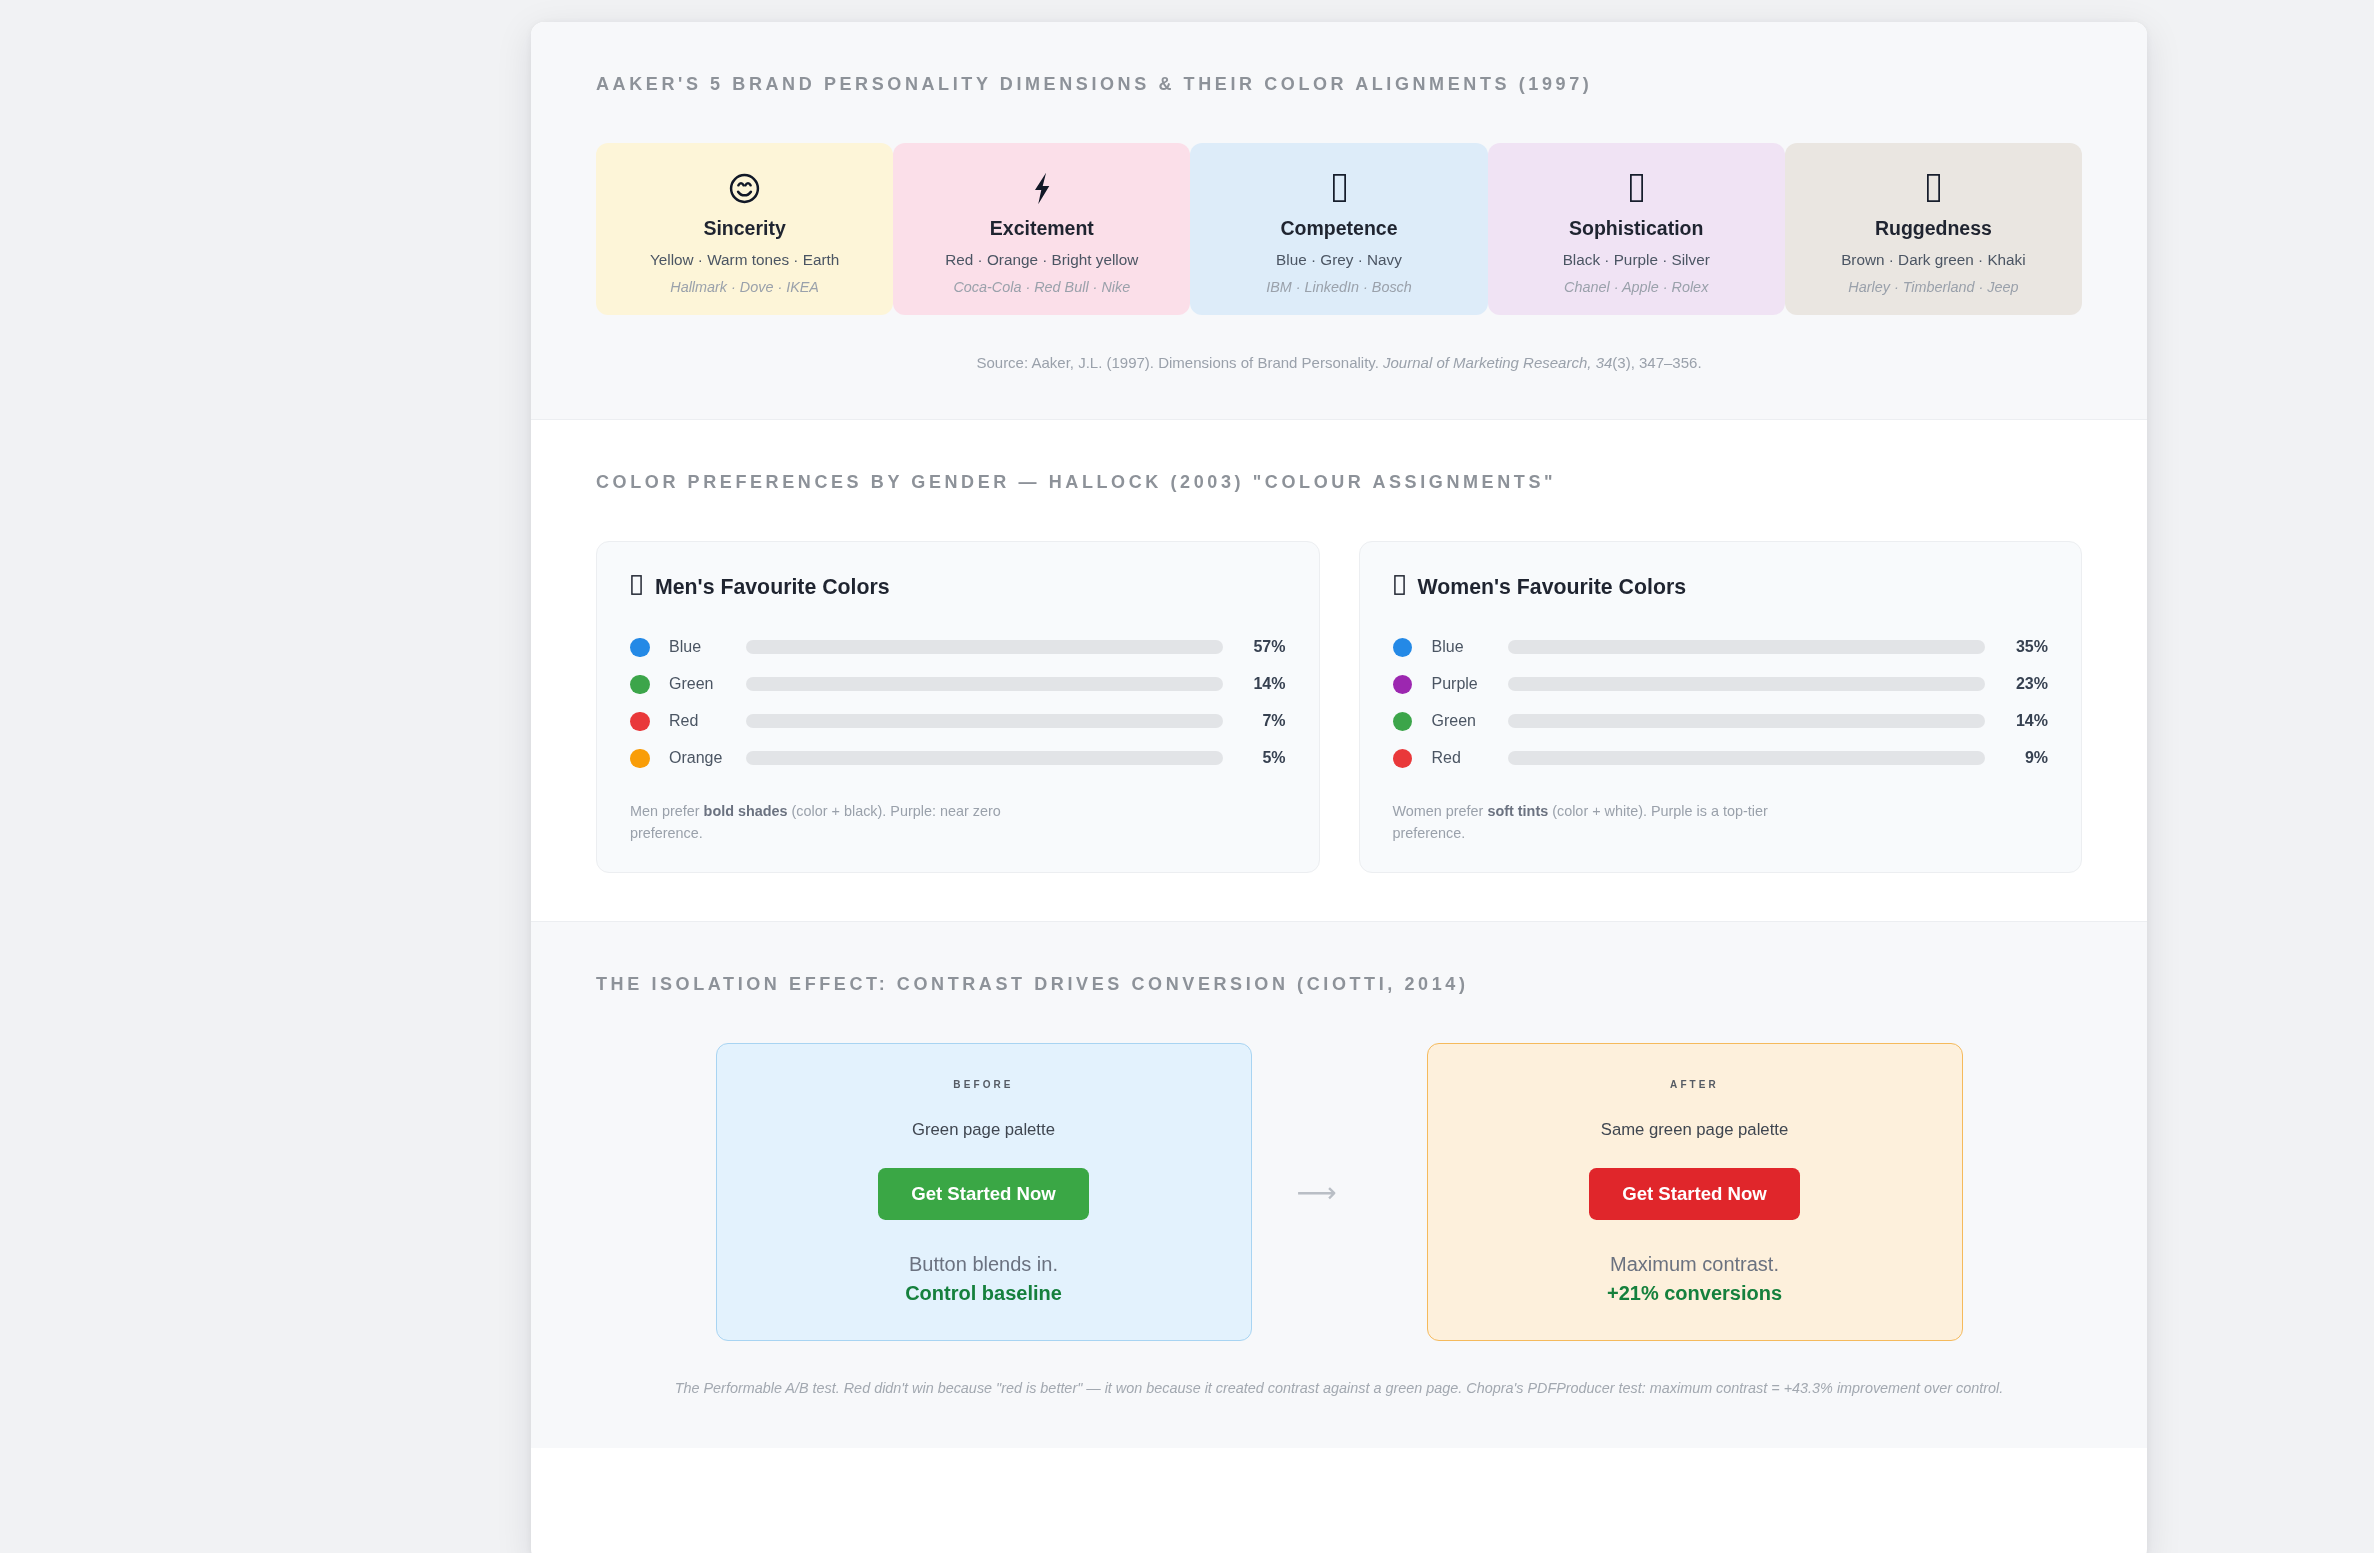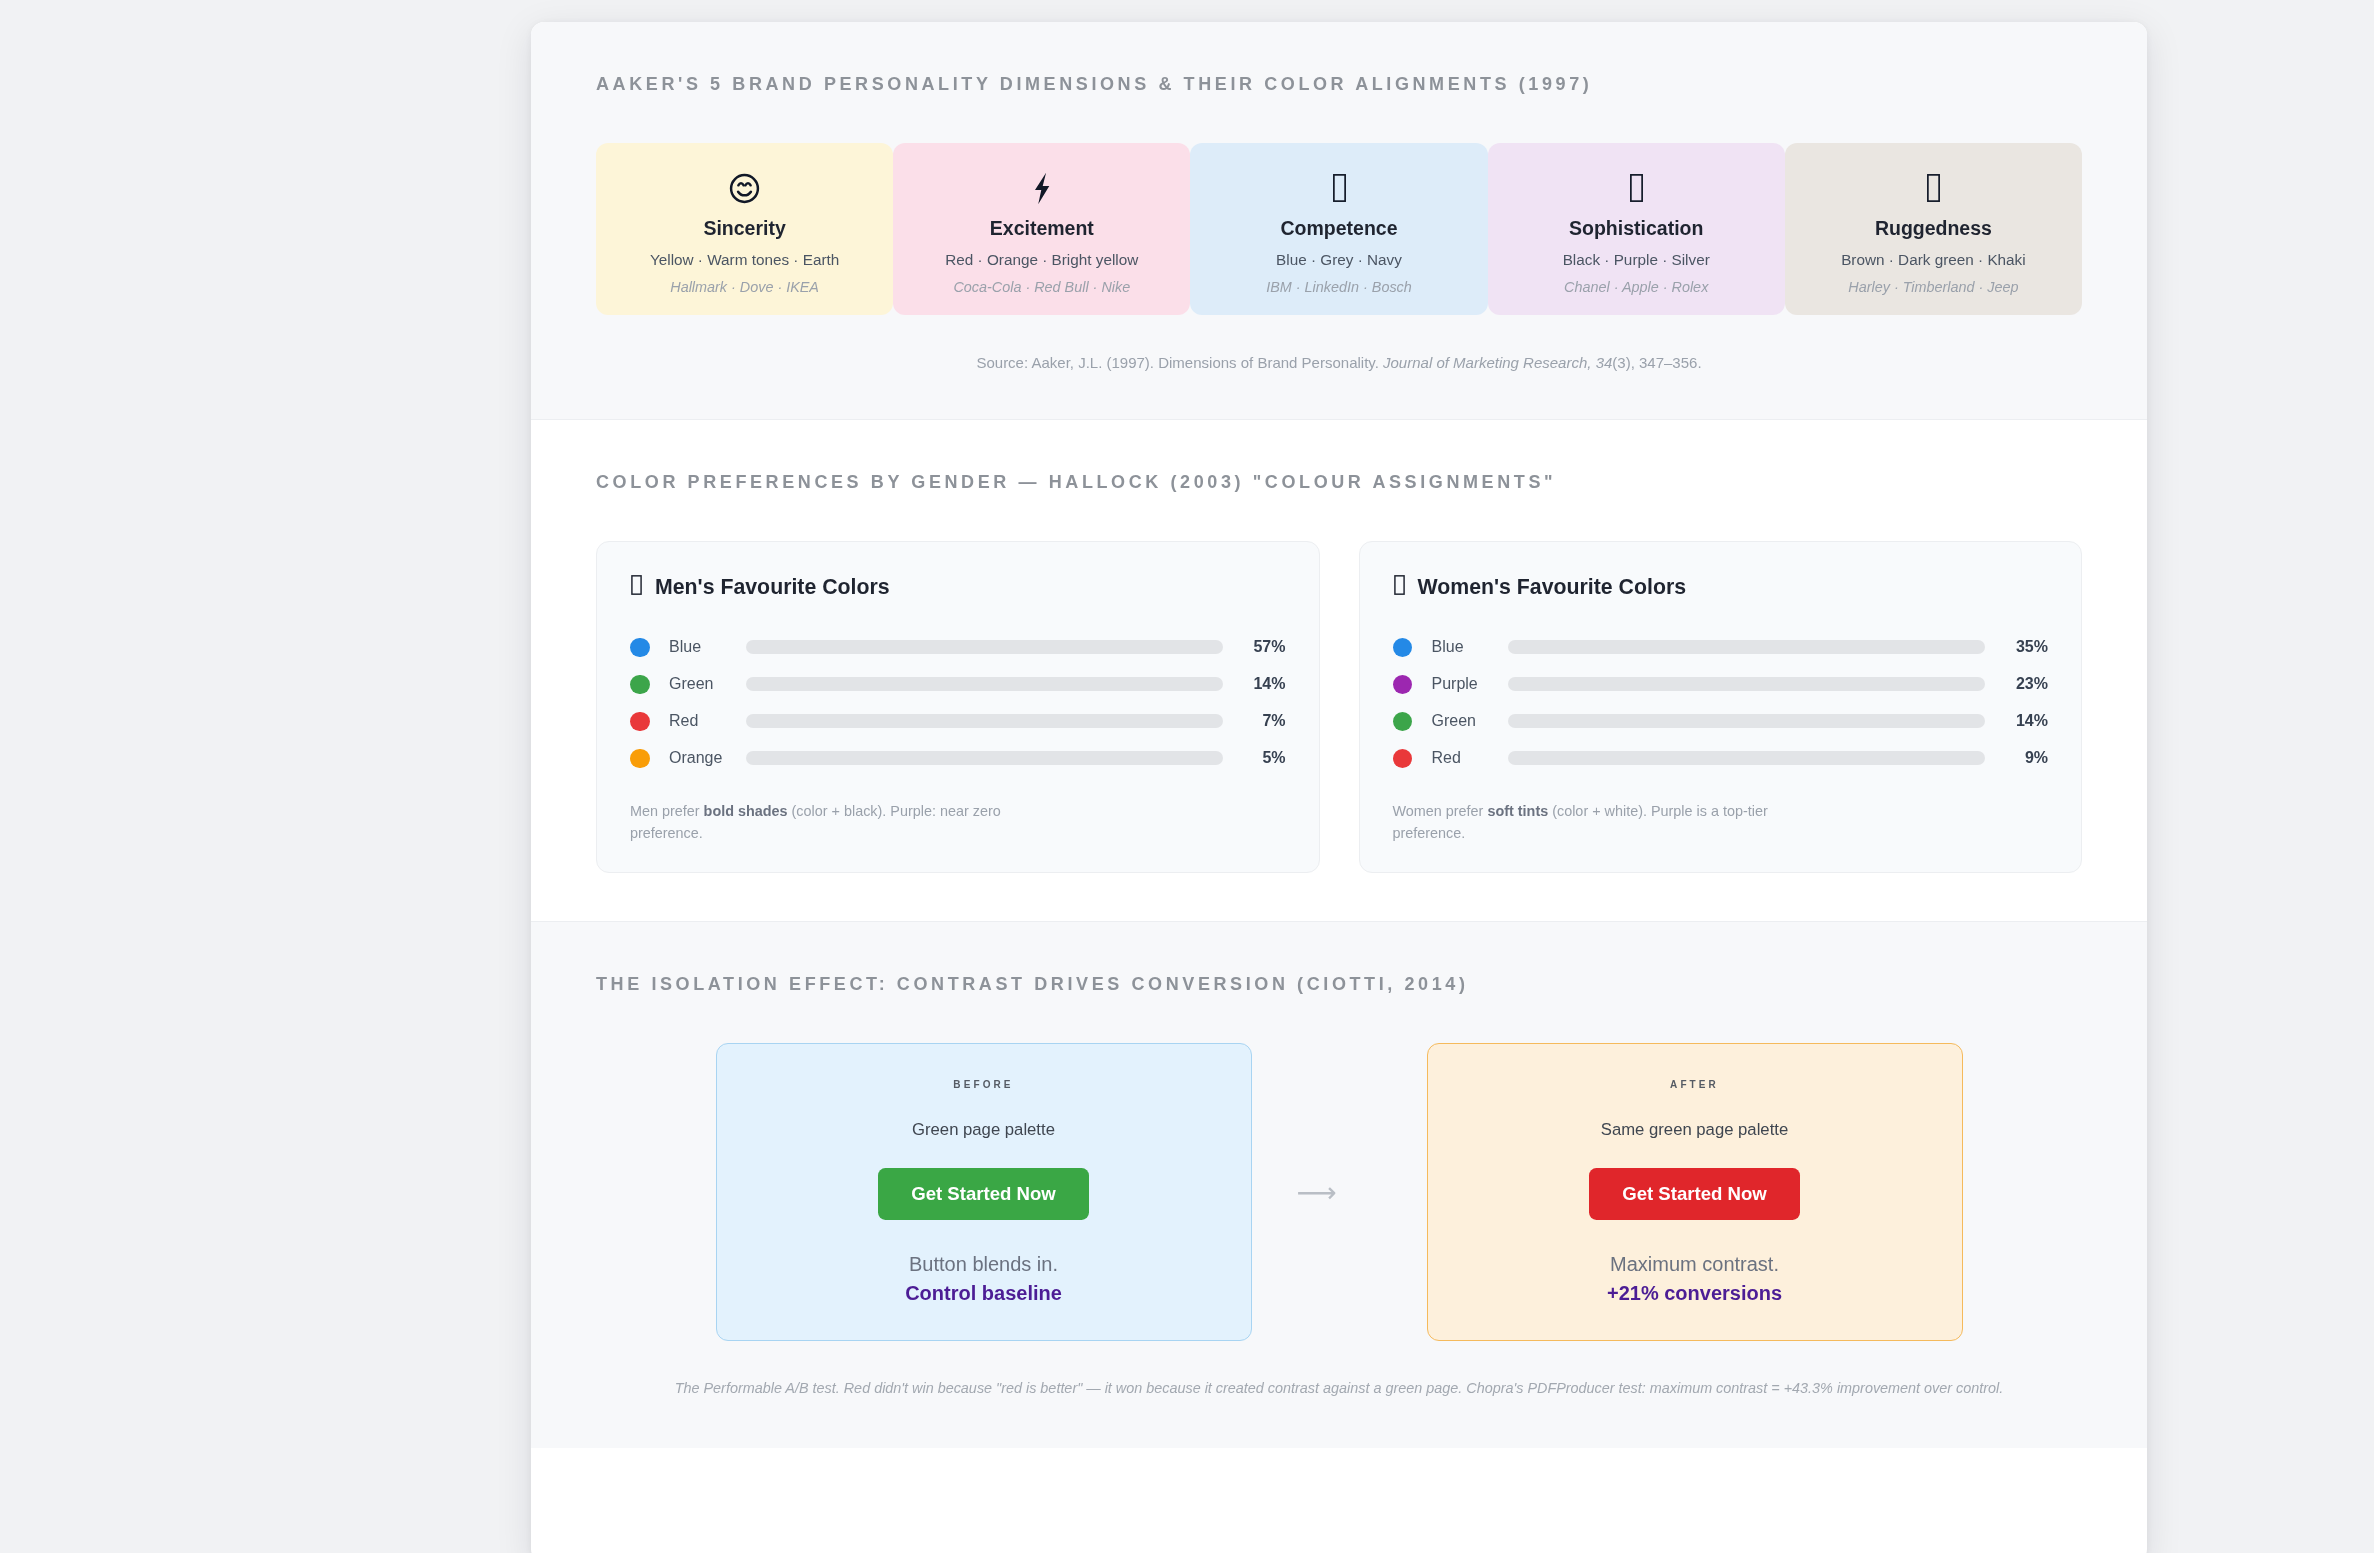--- a/index.html
+++ b/index.html
@@ -216,21 +216,21 @@
   }
   .ab-foot {
     margin-top: 30px;
     font-size: 20px;
     color: #6b7280;
     line-height: 1.45;
   }
   .ab-foot .strong {
     display: block;
     font-weight: 700;
-    color: #4c1d95;
+    color: #15803d;
   }
   .ab-arrow {
     width: 130px;
     text-align: center;
     font-size: 28px;
     color: #b9bec5;
     flex: 0 0 auto;
   }
   .ab-note {
     margin-top: 37px;

